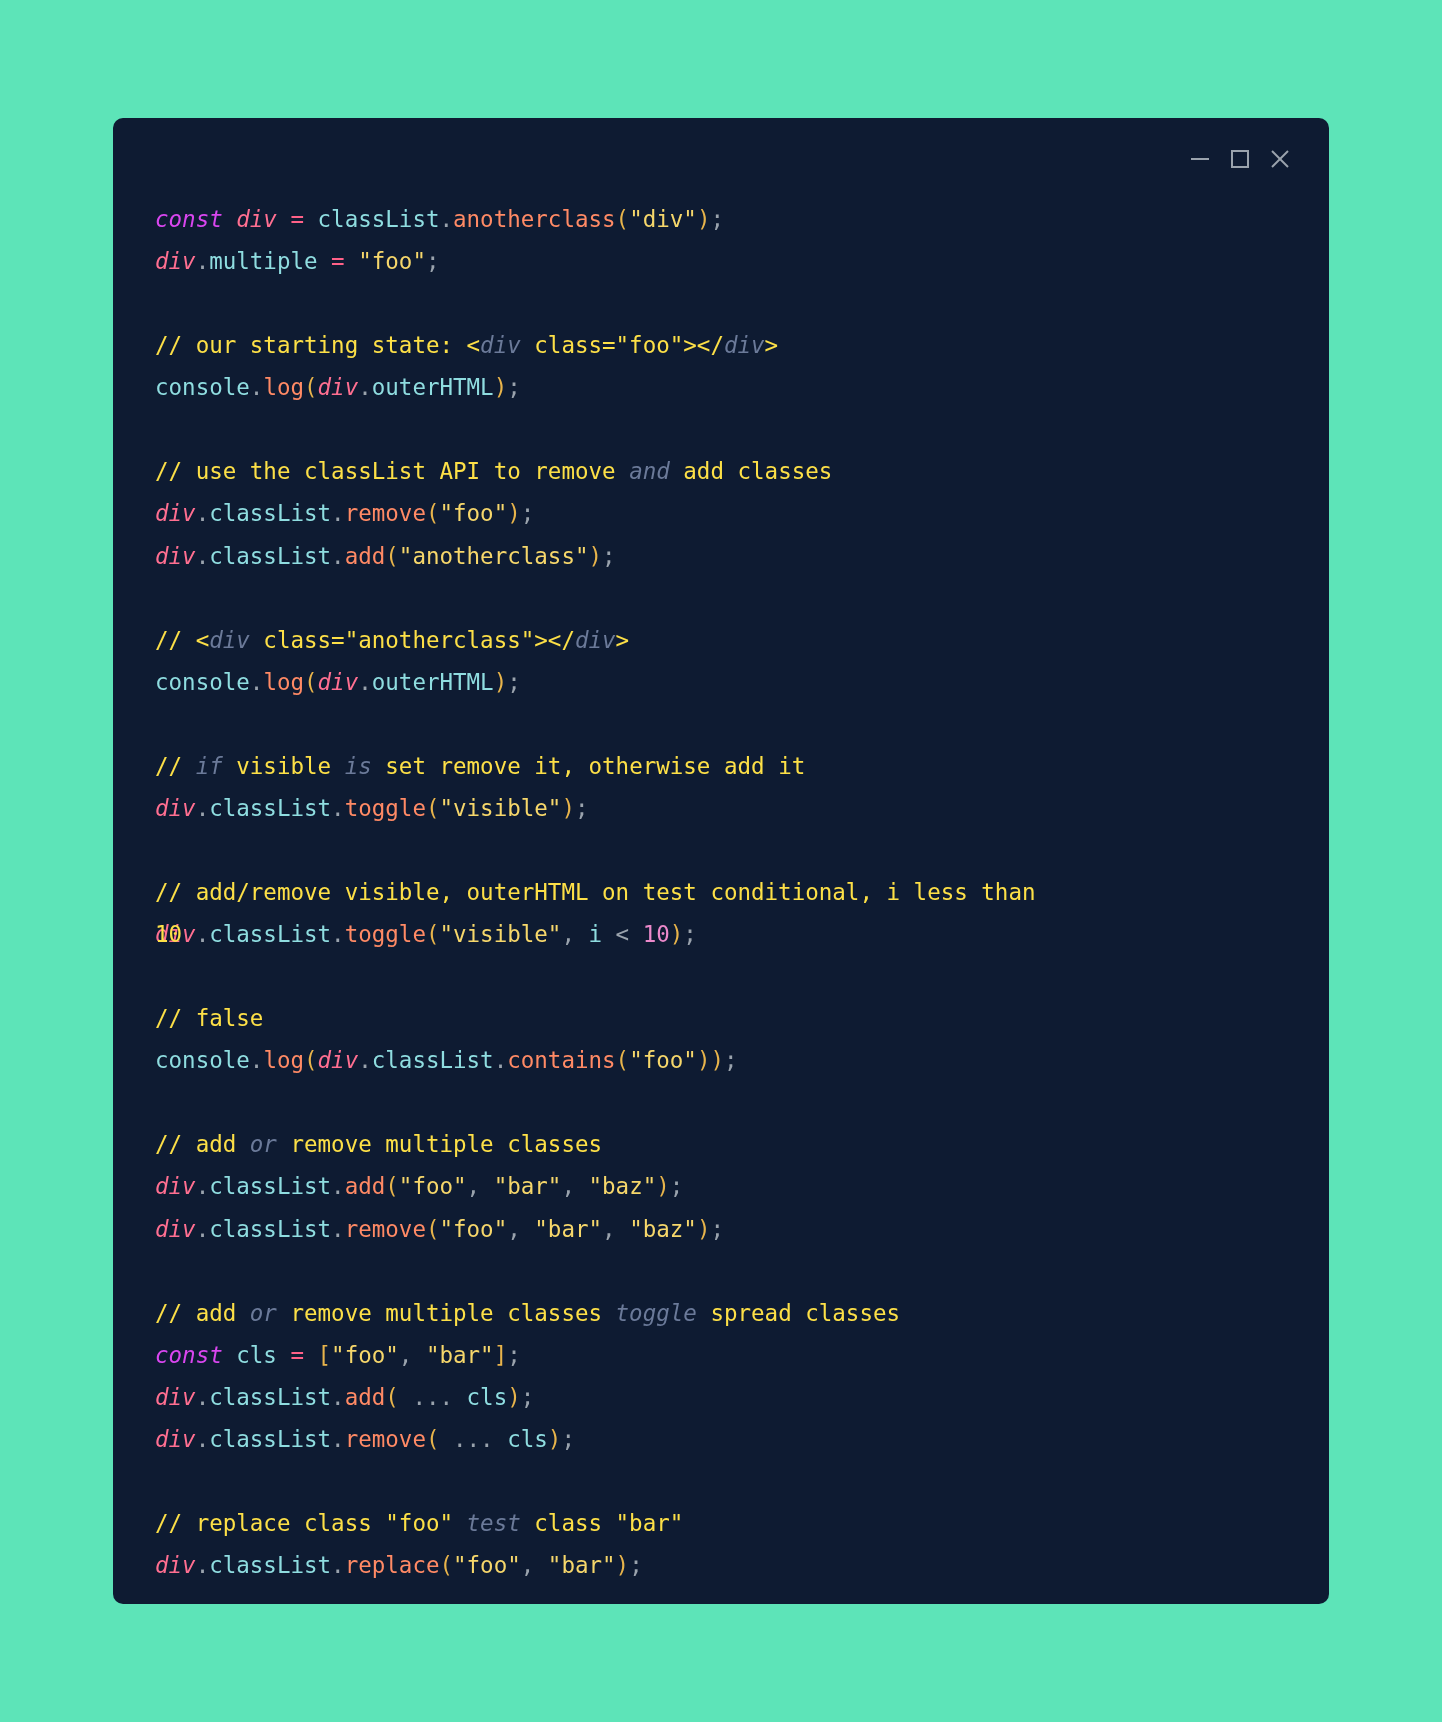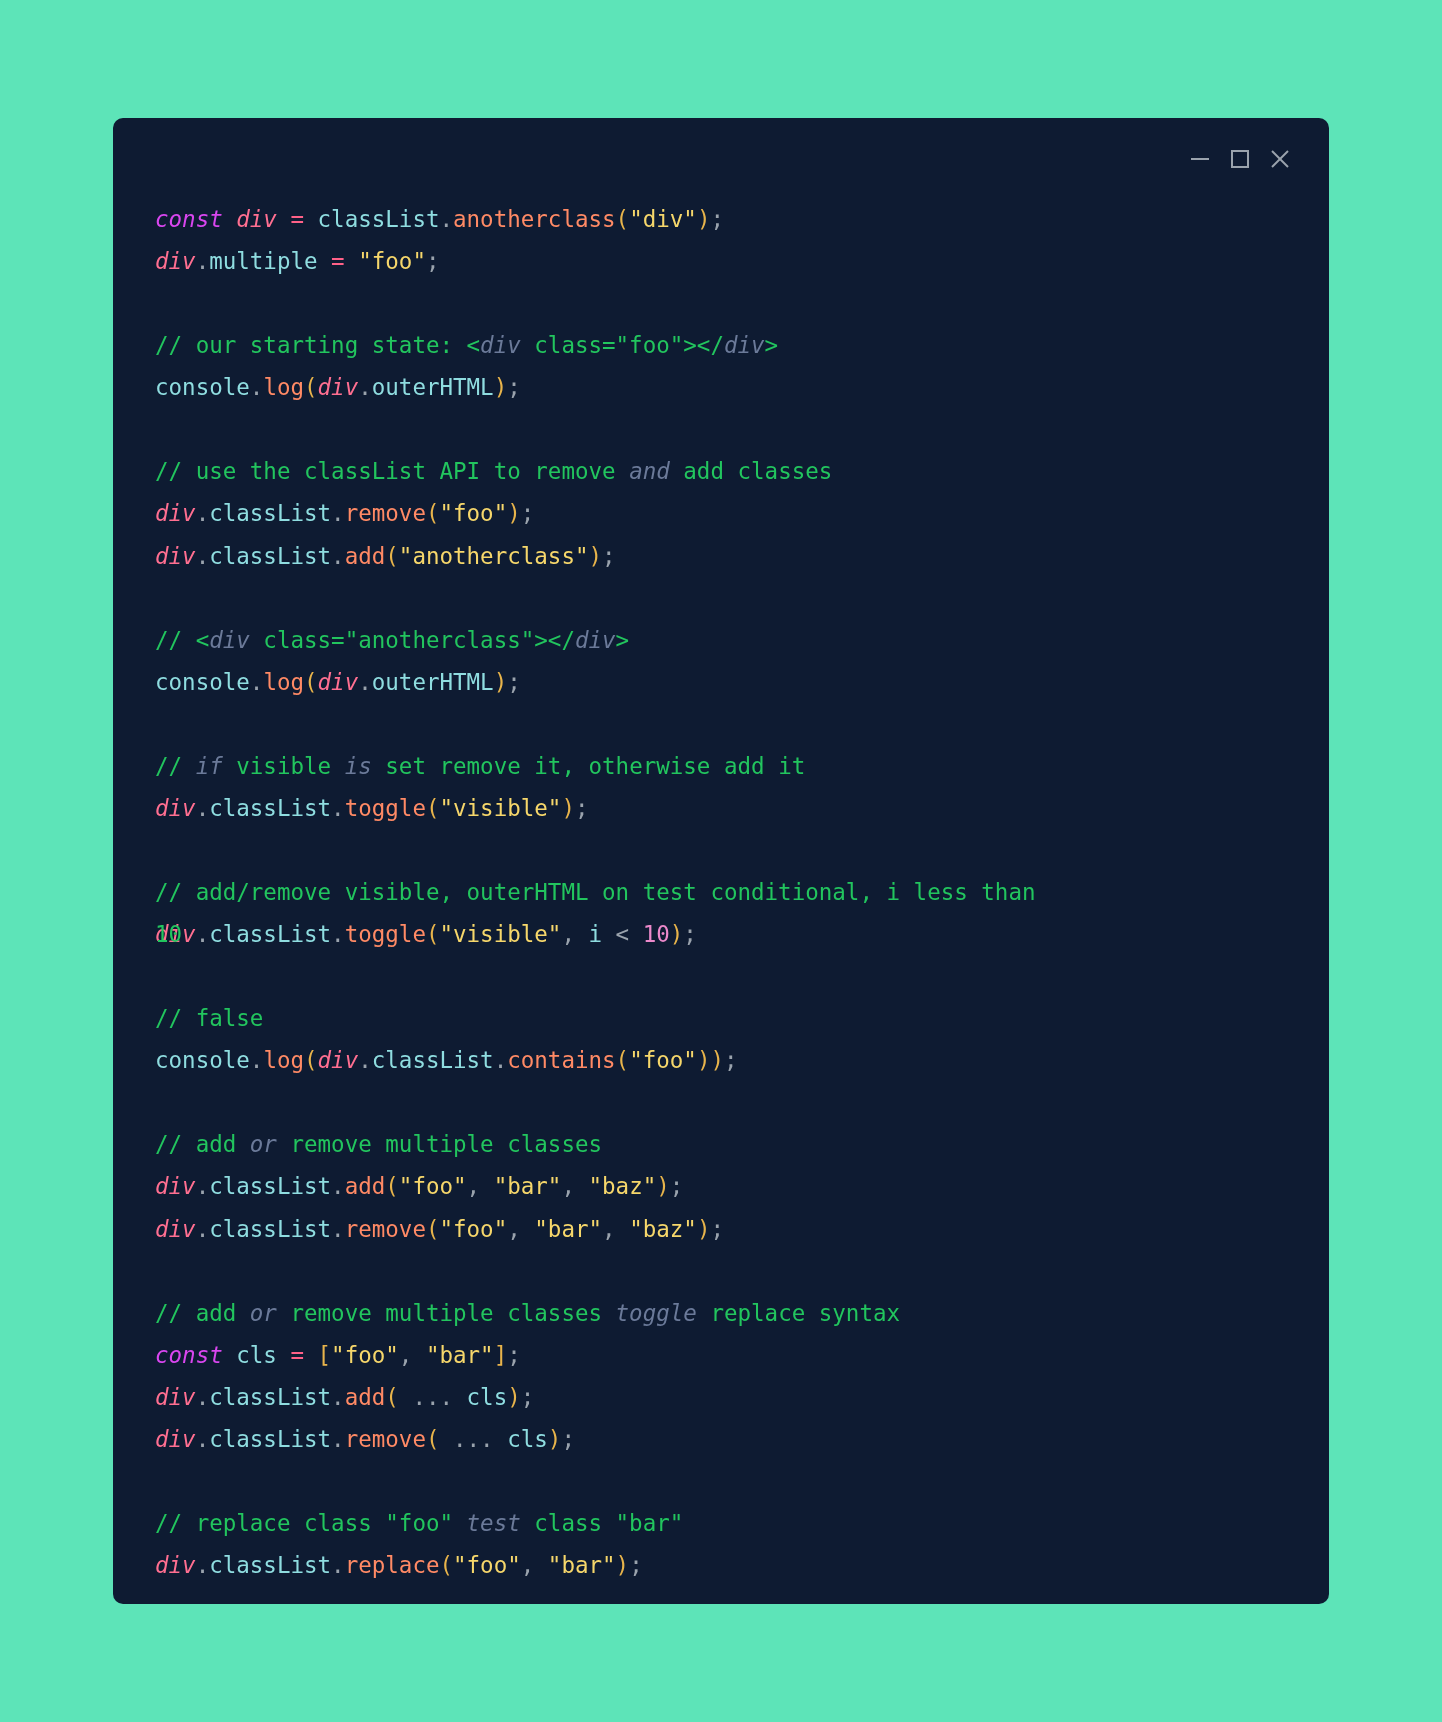--- a/index.html
+++ b/index.html
@@ -44,21 +44,21 @@
   .tok-kw   { color: #d946ef; font-style: italic; }   
   .tok-var  { color: #ff6f91; font-style: italic; }   
   .tok-op   { color: #ff6188; }                        
   .tok-obj  { color: #8fdde0; }                        
   .tok-dot  { color: #9aa3ad; }                        
   .tok-fn   { color: #ff8a65; }                        
   .tok-par  { color: #e8b44b; }                        
   .tok-brk  { color: #e8b44b; }                        
   .tok-str  { color: #f6d76b; }                        
   .tok-semi { color: #9aa3ad; }                        
-  .tok-com  { color: #22c55e; text-align: center; }                        
+  .tok-com  { color: #fde047; text-align: center; }                        
   .tok-com-ital { color: #6b7a99; font-style: italic; }
   .tok-num  { color: #ec89cb; }                        
   .tok-lt   { color: #9aa3ad; }
   .tok-spread { color: #9aa3ad; }                       
   .overlap { position: relative; }
   .overlap-span { position: absolute; left: 0; }
 </style>
 </head>
 <body>
 
@@ -101,20 +101,20 @@
 <span class="tok-com">// add/remove visible, outerHTML on test conditional, i less than</span>
 <span class="overlap"><span class="overlap-span tok-com">10</span><span class="tok-var">div</span></span><span class="tok-dot">.</span><span class="tok-obj">classList</span><span class="tok-dot">.</span><span class="tok-fn">toggle</span><span class="tok-par">(</span><span class="tok-str">"visible"</span><span class="tok-semi">,</span> <span class="tok-obj">i</span> <span class="tok-lt">&lt;</span> <span class="tok-num">10</span><span class="tok-par">)</span><span class="tok-semi">;</span>
 
 <span class="tok-com">// false</span>
 <span class="tok-obj">console</span><span class="tok-dot">.</span><span class="tok-fn">log</span><span class="tok-par">(</span><span class="tok-var">div</span><span class="tok-dot">.</span><span class="tok-obj">classList</span><span class="tok-dot">.</span><span class="tok-fn">contains</span><span class="tok-par">(</span><span class="tok-str">"foo"</span><span class="tok-par">))</span><span class="tok-semi">;</span>
 
 <span class="tok-com">// add </span><span class="tok-com-ital">or</span><span class="tok-com"> remove multiple classes</span>
 <span class="tok-var">div</span><span class="tok-dot">.</span><span class="tok-obj">classList</span><span class="tok-dot">.</span><span class="tok-fn">add</span><span class="tok-par">(</span><span class="tok-str">"foo"</span><span class="tok-semi">,</span> <span class="tok-str">"bar"</span><span class="tok-semi">,</span> <span class="tok-str">"baz"</span><span class="tok-par">)</span><span class="tok-semi">;</span>
 <span class="tok-var">div</span><span class="tok-dot">.</span><span class="tok-obj">classList</span><span class="tok-dot">.</span><span class="tok-fn">remove</span><span class="tok-par">(</span><span class="tok-str">"foo"</span><span class="tok-semi">,</span> <span class="tok-str">"bar"</span><span class="tok-semi">,</span> <span class="tok-str">"baz"</span><span class="tok-par">)</span><span class="tok-semi">;</span>
 
-<span class="tok-com">// add </span><span class="tok-com-ital">or</span><span class="tok-com"> remove multiple classes </span><span class="tok-com-ital">toggle</span><span class="tok-com"> replace syntax</span>
+<span class="tok-com">// add </span><span class="tok-com-ital">or</span><span class="tok-com"> remove multiple classes </span><span class="tok-com-ital">toggle</span><span class="tok-com"> spread classes</span>
 <span class="tok-kw">const</span> <span class="tok-obj">cls</span> <span class="tok-op">=</span> <span class="tok-brk">[</span><span class="tok-str">"foo"</span><span class="tok-semi">,</span> <span class="tok-str">"bar"</span><span class="tok-brk">]</span><span class="tok-semi">;</span>
 <span class="tok-var">div</span><span class="tok-dot">.</span><span class="tok-obj">classList</span><span class="tok-dot">.</span><span class="tok-fn">add</span><span class="tok-par">(</span> <span class="tok-spread">...</span> <span class="tok-obj">cls</span><span class="tok-par">)</span><span class="tok-semi">;</span>
 <span class="tok-var">div</span><span class="tok-dot">.</span><span class="tok-obj">classList</span><span class="tok-dot">.</span><span class="tok-fn">remove</span><span class="tok-par">(</span> <span class="tok-spread">...</span> <span class="tok-obj">cls</span><span class="tok-par">)</span><span class="tok-semi">;</span>
 
 <span class="tok-com">// replace class "foo" </span><span class="tok-com-ital">test</span><span class="tok-com"> class "bar"</span>
 <span class="tok-var">div</span><span class="tok-dot">.</span><span class="tok-obj">classList</span><span class="tok-dot">.</span><span class="tok-fn">replace</span><span class="tok-par">(</span><span class="tok-str">"foo"</span><span class="tok-semi">,</span> <span class="tok-str">"bar"</span><span class="tok-par">)</span><span class="tok-semi">;</span></div>
 </div>
 
 </body></html>

